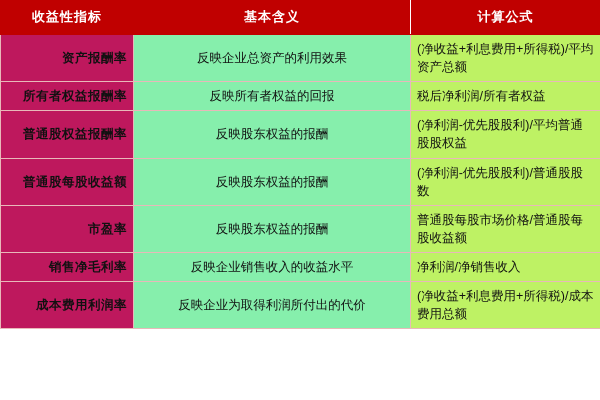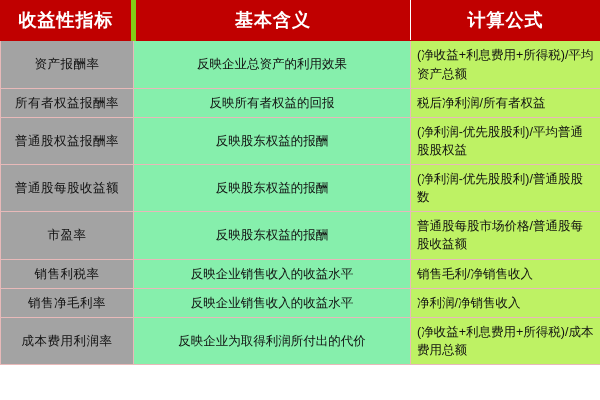--- a/index.html
+++ b/index.html
@@ -23,45 +23,45 @@
     border-collapse: collapse;
     table-layout: fixed;
   }
   table.metrics col.c1 { width: 133px; }
   table.metrics col.c2 { width: 277px; }
   table.metrics col.c3 { width: 190px; }
 
   table.metrics thead th {
     background: #c00000;
     color: #ffffff;
-    font-size: 18px;
+    font-size: 13px;
     font-weight: bold;
     text-align: center;
     padding: 8px 4px;
     border: 1px solid #c00000;
     line-height: 1.3;
     letter-spacing: 1px;
   }
   table.metrics thead th.sep {
-    border-left: 5px solid #84cc16;
+    border-left: 1px solid #84cc16;
     border-right: 1px solid #ffffff;
   }
 
   table.metrics td {
     font-size: 12.5px;
     color: #111111;
     border: 1px solid #e8b9b9;
     padding: 5px 6px;
     line-height: 1.45;
     vertical-align: middle;
   }
   td.name {
-    background: #a3a3a3;
-    text-align: center;
-    font-weight: normal;
+    background: #be185d;
+    text-align: right;
+    font-weight: bold;
     letter-spacing: 0.5px;
   }
   td.meaning {
     background: #86efac;
     text-align: center;
   }
   td.formula {
     background: #bef264;
     text-align: left;
     padding-left: 8px;
@@ -104,25 +104,20 @@
         <td class="name">普通股每股收益额</td>
         <td class="meaning">反映股东权益的报酬</td>
         <td class="formula">(净利润-优先股股利)/普通股股数</td>
       </tr>
       <tr>
         <td class="name">市盈率</td>
         <td class="meaning">反映股东权益的报酬</td>
         <td class="formula">普通股每股市场价格/普通股每股收益额</td>
       </tr>
       <tr>
-        <td class="name">销售利税率</td>
-        <td class="meaning">反映企业销售收入的收益水平</td>
-        <td class="formula">销售毛利/净销售收入</td>
-      </tr>
-      <tr>
         <td class="name">销售净毛利率</td>
         <td class="meaning">反映企业销售收入的收益水平</td>
         <td class="formula">净利润/净销售收入</td>
       </tr>
       <tr>
         <td class="name">成本费用利润率</td>
         <td class="meaning">反映企业为取得利润所付出的代价</td>
         <td class="formula">(净收益+利息费用+所得税)/成本费用总额</td>
       </tr>
     </tbody>

